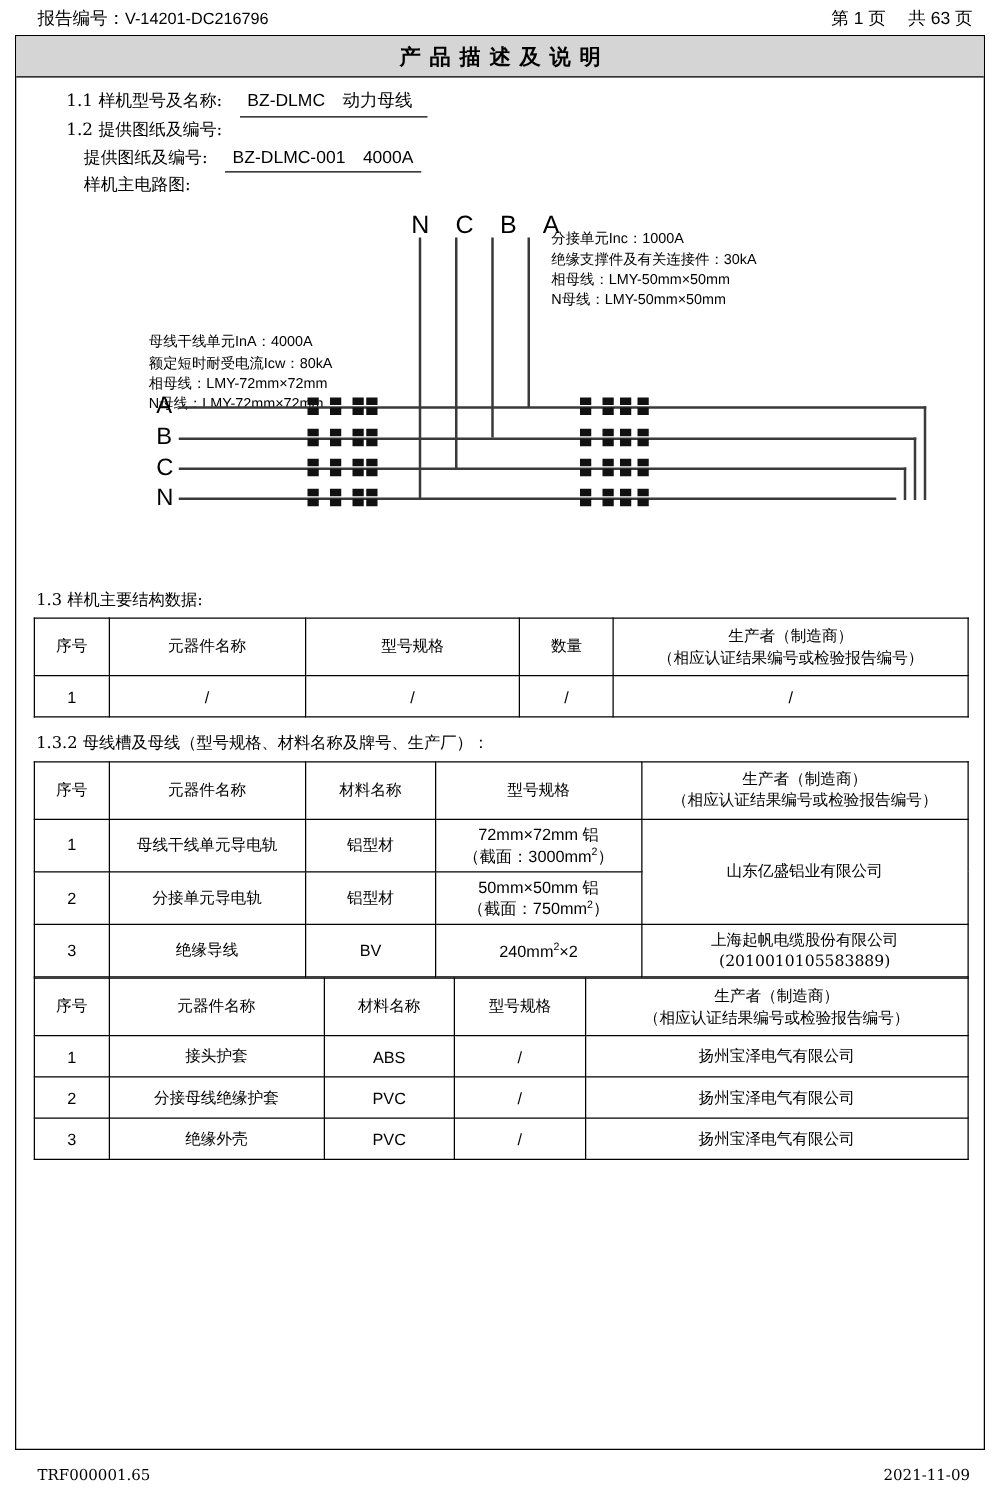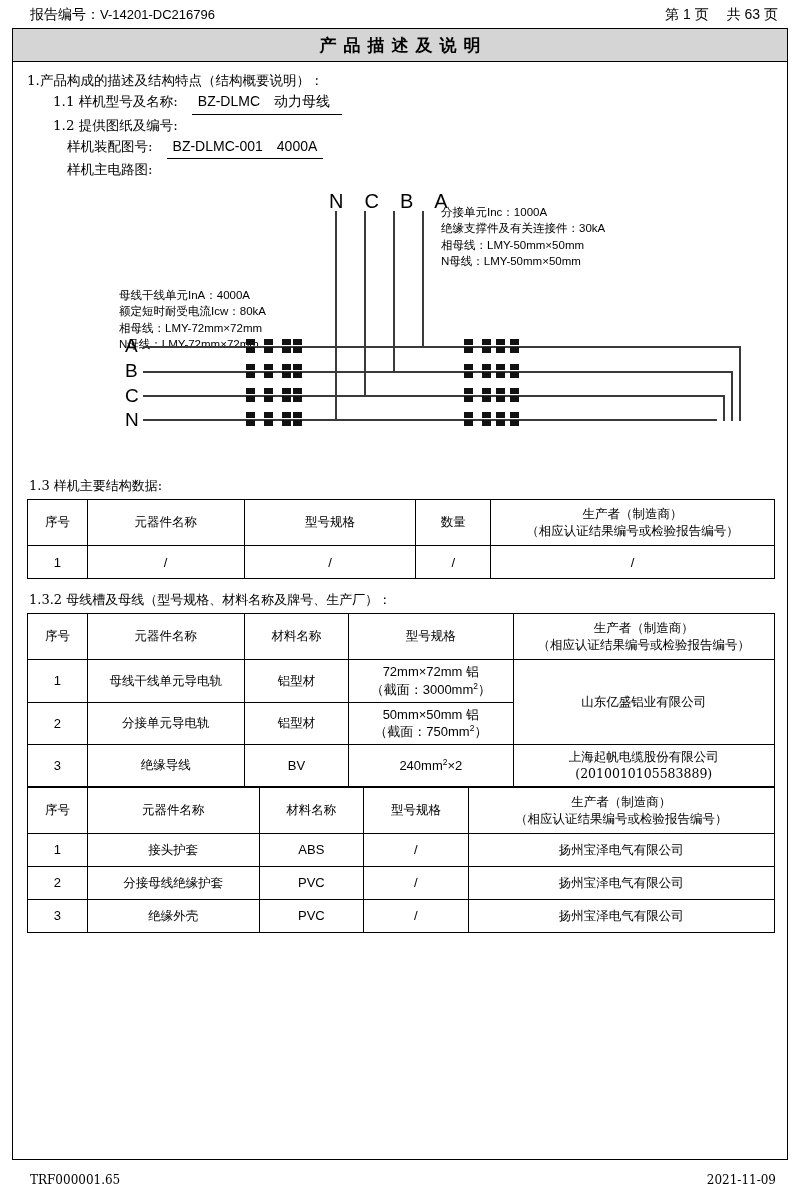--- a/index.html
+++ b/index.html
@@ -106,21 +106,21 @@
   .marker {
     position: absolute;
     width: 9px; height: 6px;
     background: #111;
   }
 
   
   .cap {
     font-family: "DejaVu Serif", "Liberation Serif", serif;
     font-size: 13px;
-    margin: 0 0 3px 2px;
+    margin: 16px 0 3px 2px;
   }
   .sec { margin-top: 11px; }
 
   
   table {
     border-collapse: collapse;
     width: 100%;
     table-layout: fixed;
   }
   table, th, td { border: 1.3px solid #000; }
@@ -163,32 +163,31 @@
 </div>
 
 <div class="page-frame">
 
   <div class="title-bar">
     <span class="t">产品描述及说明</span>
   </div>
 
   <div class="content">
 
-    <div class="l1">1.产品构成的描述及结构特点（结构概要说明）：</div>
 
     <div class="l1 indent1 row-line">
       <span>1.1 样机型号及名称:</span>
       <span class="gap"></span>
       <span class="ul">BZ-DLMC　动力母线</span>
     </div>
 
     <div class="l1 indent1">1.2 提供图纸及编号:</div>
 
     <div class="l1 indent2 row-line">
-      <span>样机装配图号:</span>
+      <span>提供图纸及编号:</span>
       <span class="gap"></span>
       <span class="ul">BZ-DLMC-001　4000A</span>
     </div>
 
     <div class="l1 indent2 row-line">
       <span>样机主电路图:</span>
       <span class="gap"></span>
     </div>
 
     <div class="diagram">

